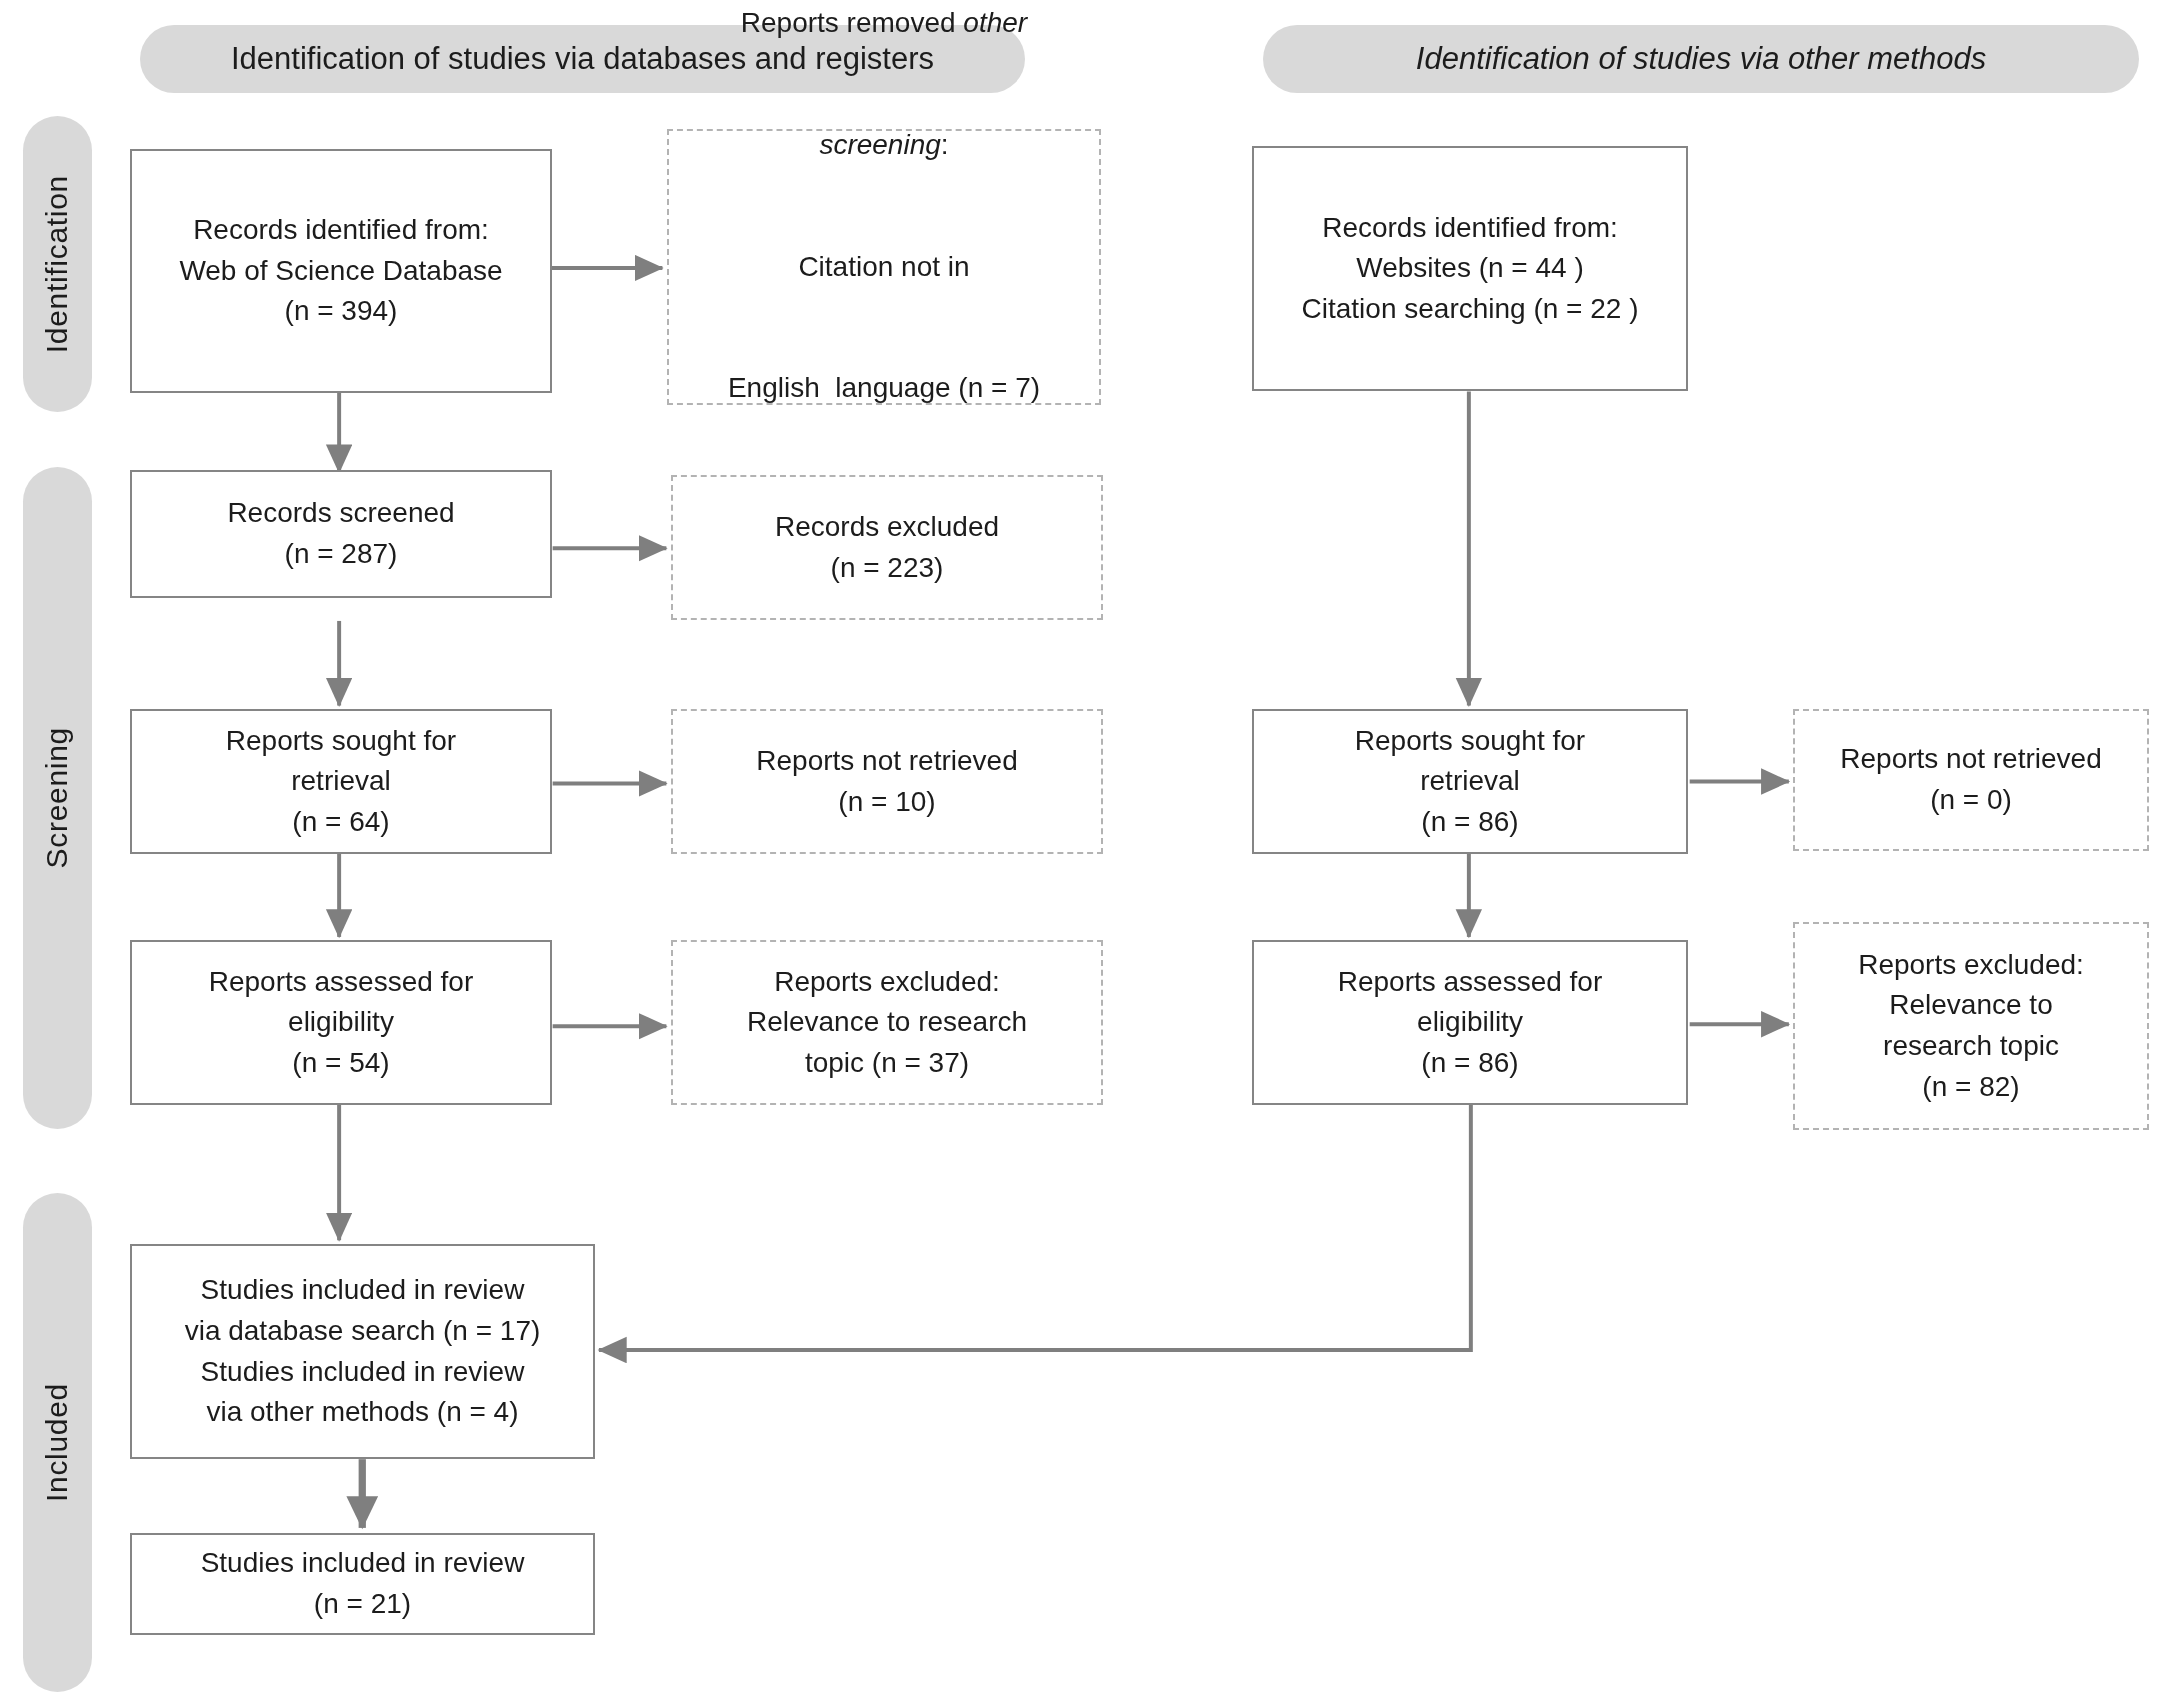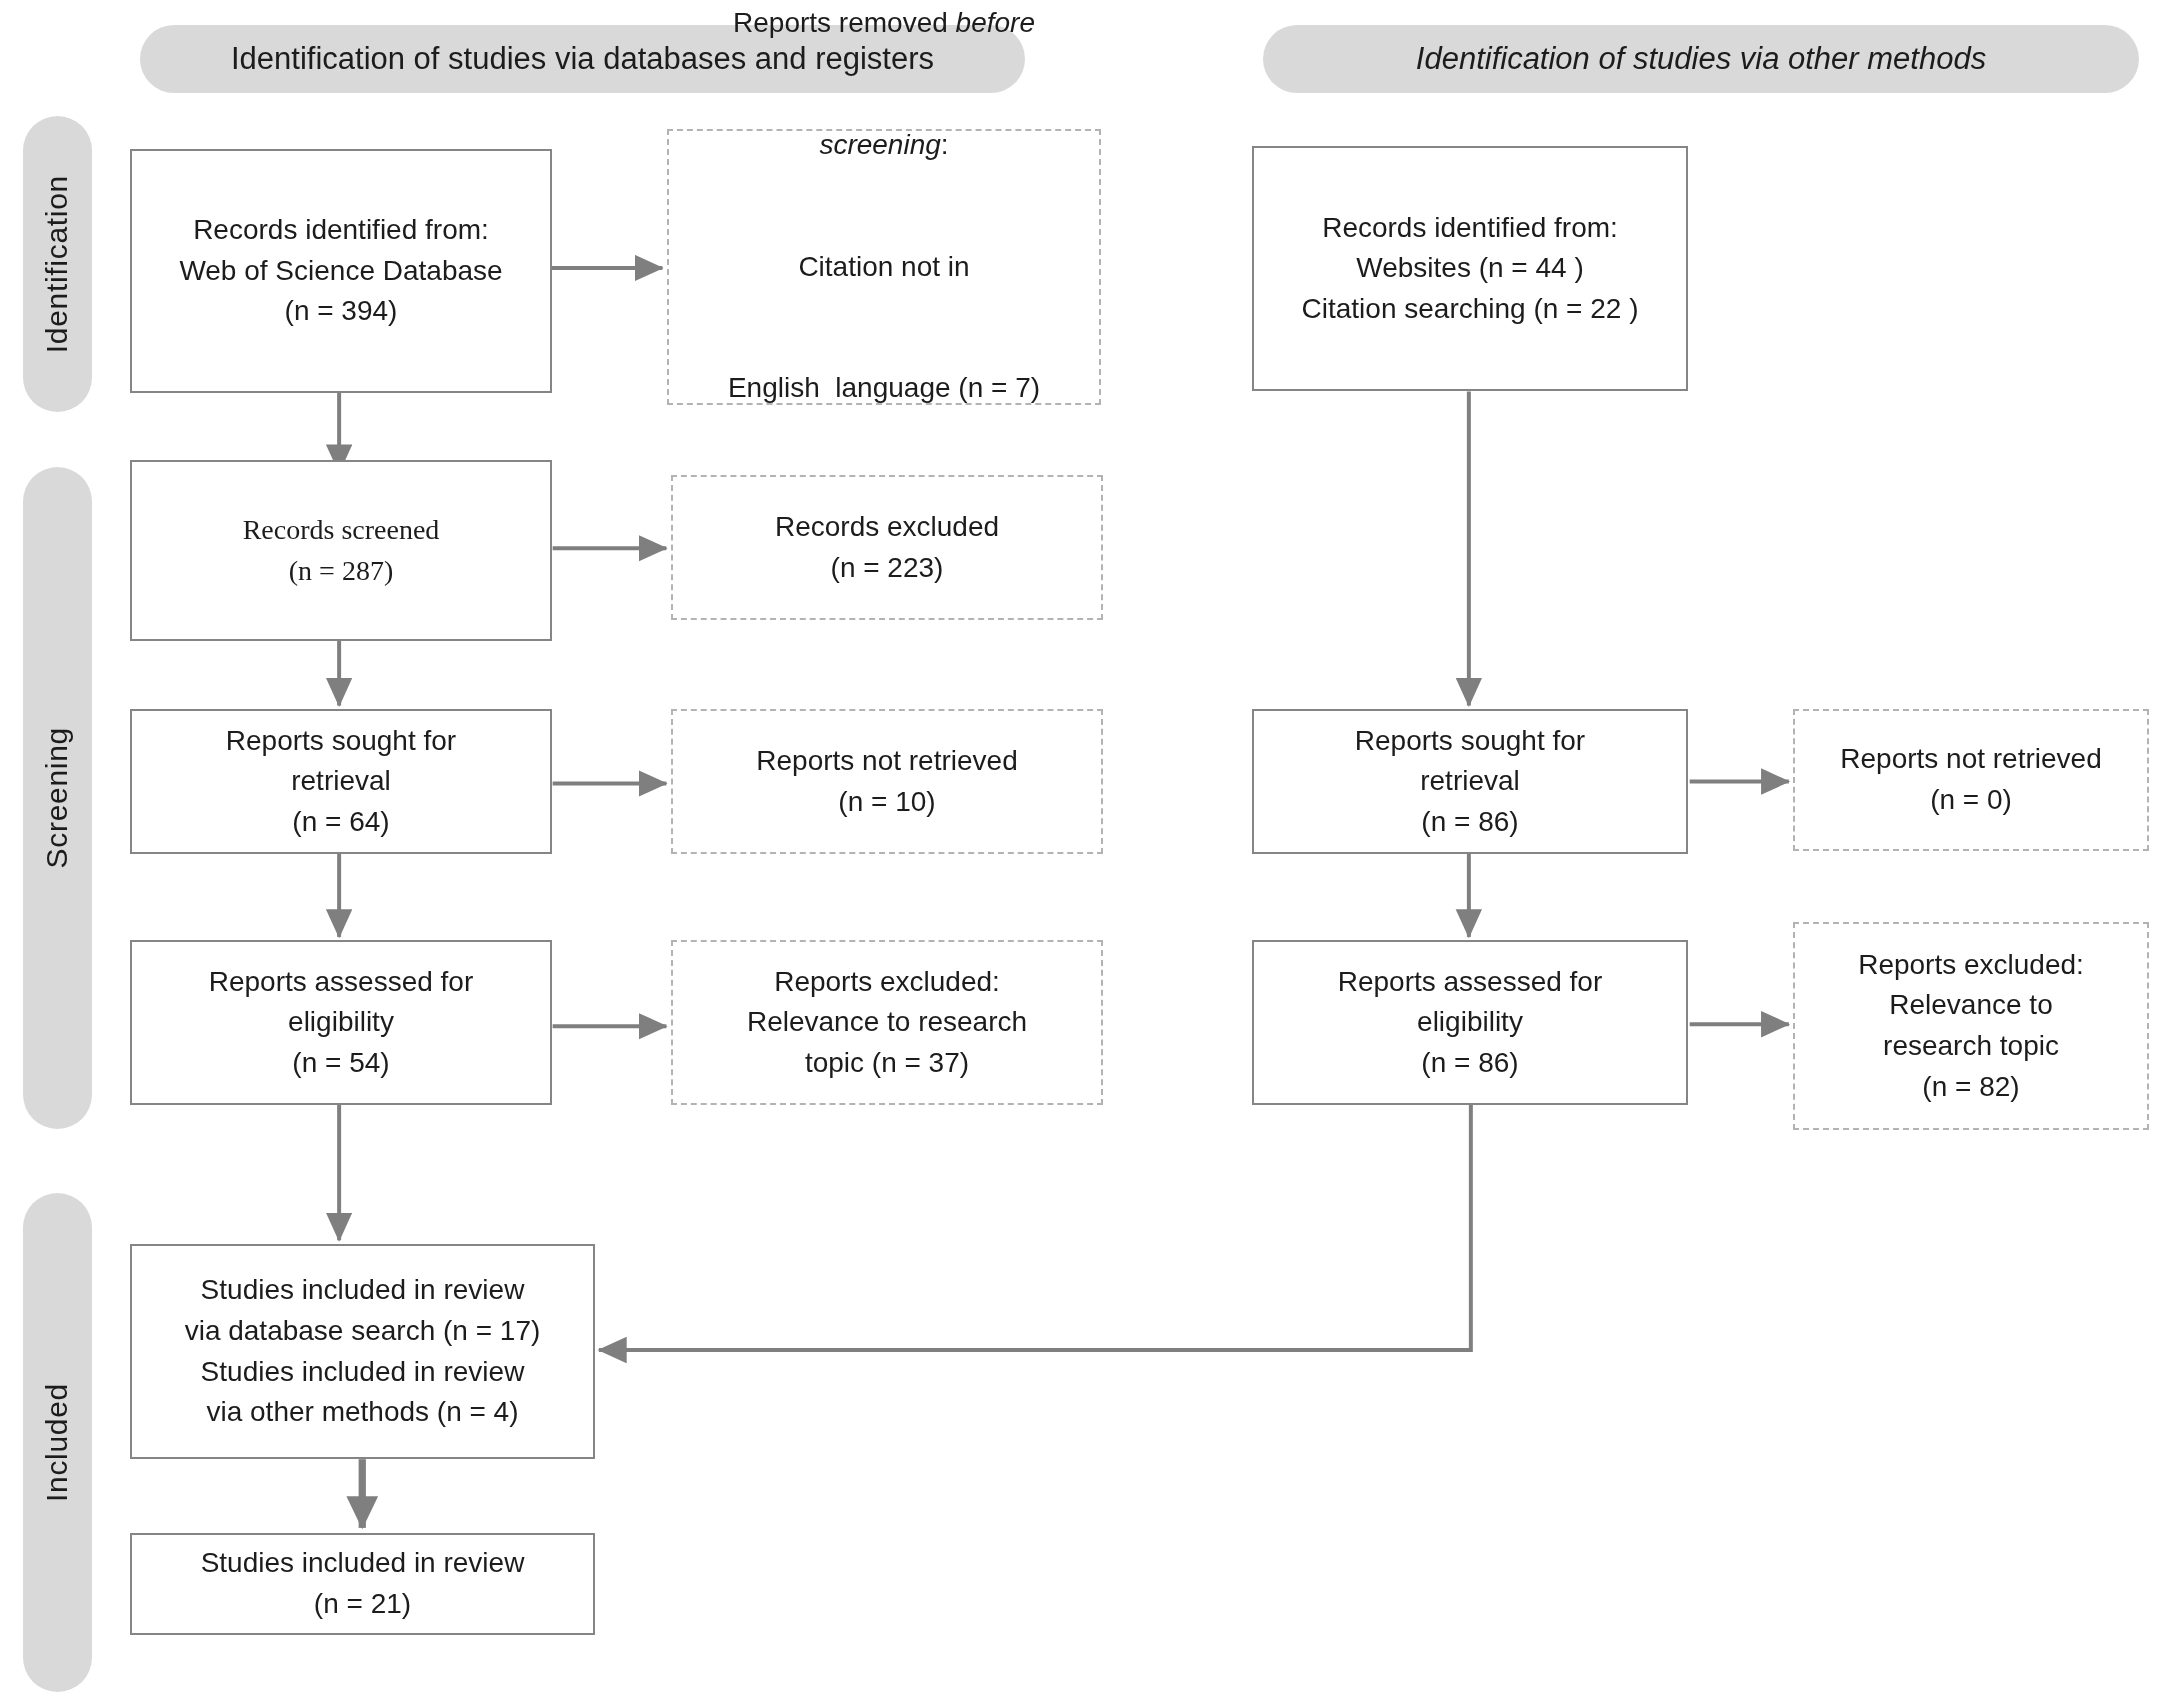--- a/index.html
+++ b/index.html
@@ -100,38 +100,38 @@
   <div class="stagebar" style="left:22.5px;top:467px;width:69px;height:662px;">
     <span class="vtext">Screening</span>
   </div>
   <div class="stagebar" style="left:22.5px;top:1193px;width:69px;height:499px;">
     <span class="vtext">Included</span>
   </div>
 
   <div class="box" style="left:130px;top:149px;width:422px;height:244px;">Records identified from:
 Web of Science Database
 (n = 394)</div>
-  <div class="box" style="left:130px;top:460px;width:422px;height:181px;font-family:Liberation Serif, serif;">Records screened
+  <div class="box" style="left:130px;top:470px;width:422px;height:128px;">Records screened
 (n = 287)</div>
   <div class="box" style="left:130px;top:709px;width:422px;height:145px;">Reports sought for
 retrieval
 (n = 64)</div>
   <div class="box" style="left:130px;top:940px;width:422px;height:165px;">Reports assessed for
 eligibility
 (n = 54)</div>
   <div class="box" style="left:130px;top:1244px;width:465px;height:215px;">Studies included in review
 via database search (n = 17)
 Studies included in review
 via other methods (n = 4)</div>
   <div class="box" style="left:130px;top:1533px;width:465px;height:102px;">Studies included in review
 (n = 21)</div>
 
   <div class="box dashed" style="left:667px;top:129px;width:434px;height:276px;">
     <div>
-      <span class="line"><span>Reports removed </span><em>before</em></span>
+      <span class="line"><span>Reports removed </span><em>other</em></span>
       <span class="line"><em>screening</em><span>:</span></span>
       <span class="line">Citation not in</span>
       <span class="line">English  language (n = 7)</span>
       <span class="line">Unrelated categories (101)</span>
     </div>
   </div>
   <div class="box dashed" style="left:671px;top:475px;width:432px;height:145px;">Records excluded
 (n = 223)</div>
   <div class="box dashed" style="left:671px;top:709px;width:432px;height:145px;">Reports not retrieved
 (n = 10)</div>

